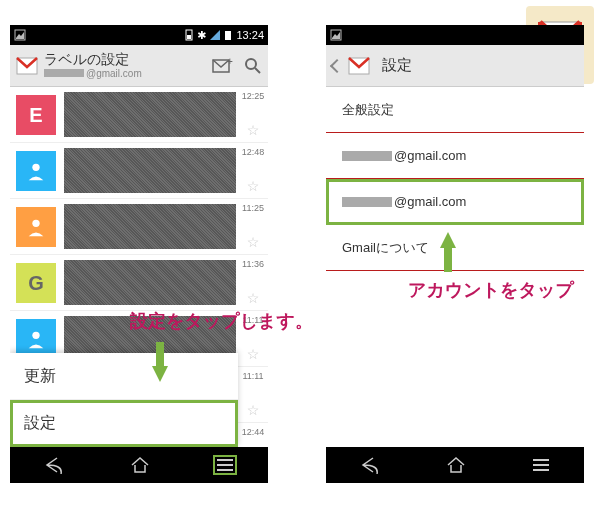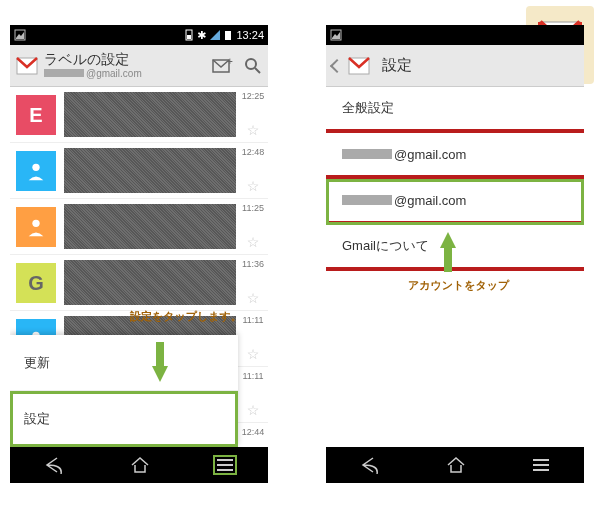--- a/index.html
+++ b/index.html
@@ -27,36 +27,36 @@
   .avatar.blue-sq { background: #29b6f6; }
   .avatar.orange-sq { background: #ff9f43; }
   .avatar.g { background: #d4e157; color:#666; }
   .avatar svg { width: 22px; height: 22px; }
   .preview { flex: 1; margin: 5px 2px; background: repeating-linear-gradient(45deg,#3a3a3a,#3a3a3a 1px,#555 1px,#555 2px),repeating-linear-gradient(-45deg,#3a3a3a,#3a3a3a 1px,#555 1px,#555 2px); opacity:0.85; }
   .row-right { width: 30px; display: flex; flex-direction: column; align-items: center; justify-content: space-between; padding: 4px 0; }
   .time { font-size: 9px; color: #777; }
   .star { color: #ccc; font-size: 14px; }
 
   .menu-overlay { position: absolute; bottom: 0; left: 0; right: 30px; background: #fff; box-shadow: 0 -2px 6px rgba(0,0,0,0.2); }
-  .menu-item { height: 56px; display: flex; align-items: center; padding: 0 14px; font-size: 13px; color: #333; border-bottom: 1px solid #eee; }
+  .menu-item { height: 47px; display: flex; align-items: center; padding: 0 14px; font-size: 16px; color: #333; border-bottom: 1px solid #eee; }
   .menu-item.hl { outline: 3px solid #7cb342; outline-offset: -3px; }
 
   .nav-bar { height: 36px; background: #000; display: flex; justify-content: space-around; align-items: center; }
   .nav-btn { color: #ccc; }
 
   
   .sett-header { height: 42px; background: #e8e8e8; display: flex; align-items: center; padding: 0 6px; border-bottom: 1px solid #ccc; gap:6px; }
   .sett-title { font-size: 15px; color: #333; }
   .sett-list { background:#fff; }
-  .sett-item { height: 46px; display:flex; align-items:center; padding:0 16px; font-size:13px; color:#333; border-bottom:4px solid #b91c1c; }
+  .sett-item { height: 46px; display:flex; align-items:center; padding:0 16px; font-size:13px; color:#333; border-bottom:1px solid #b91c1c; }
   .sett-item.hl { outline: 3px solid #7cb342; outline-offset: -3px; }
   .redact-md { display:inline-block; width:50px; height:10px; background:#aaa; margin-right:2px; }
 
   
-  .annotation { position:absolute; color:#a16207; font-size:11px; font-weight:bold; white-space:nowrap; }
+  .annotation { position:absolute; color:#be185d; font-size:18px; font-weight:bold; white-space:nowrap; }
   .arrow-down { width:0; height:0; border-left:8px solid transparent; border-right:8px solid transparent; border-top:16px solid #7cb342; position:relative; }
   .arrow-down::before { content:''; position:absolute; top:-40px; left:-4px; width:8px; height:28px; background:#7cb342; }
   .arrow-up { width:0; height:0; border-left:8px solid transparent; border-right:8px solid transparent; border-bottom:16px solid #7cb342; position:relative; }
   .arrow-up::after { content:''; position:absolute; top:16px; left:-4px; width:8px; height:24px; background:#7cb342; }
 
   .gmail-logo { position:absolute; right:6px; top:6px; width:68px; height:78px; background:#f5e9c8; display:flex; flex-direction:column; align-items:center; justify-content:center; gap:2px; border-radius:4px; }
   .gmail-logo-text { font-size:11px; color:#5a6b72; }
 
   .chev-left { display:inline-block; width:10px; height:10px; border-left:2px solid #888; border-bottom:2px solid #888; transform:rotate(45deg); }
 </style>

